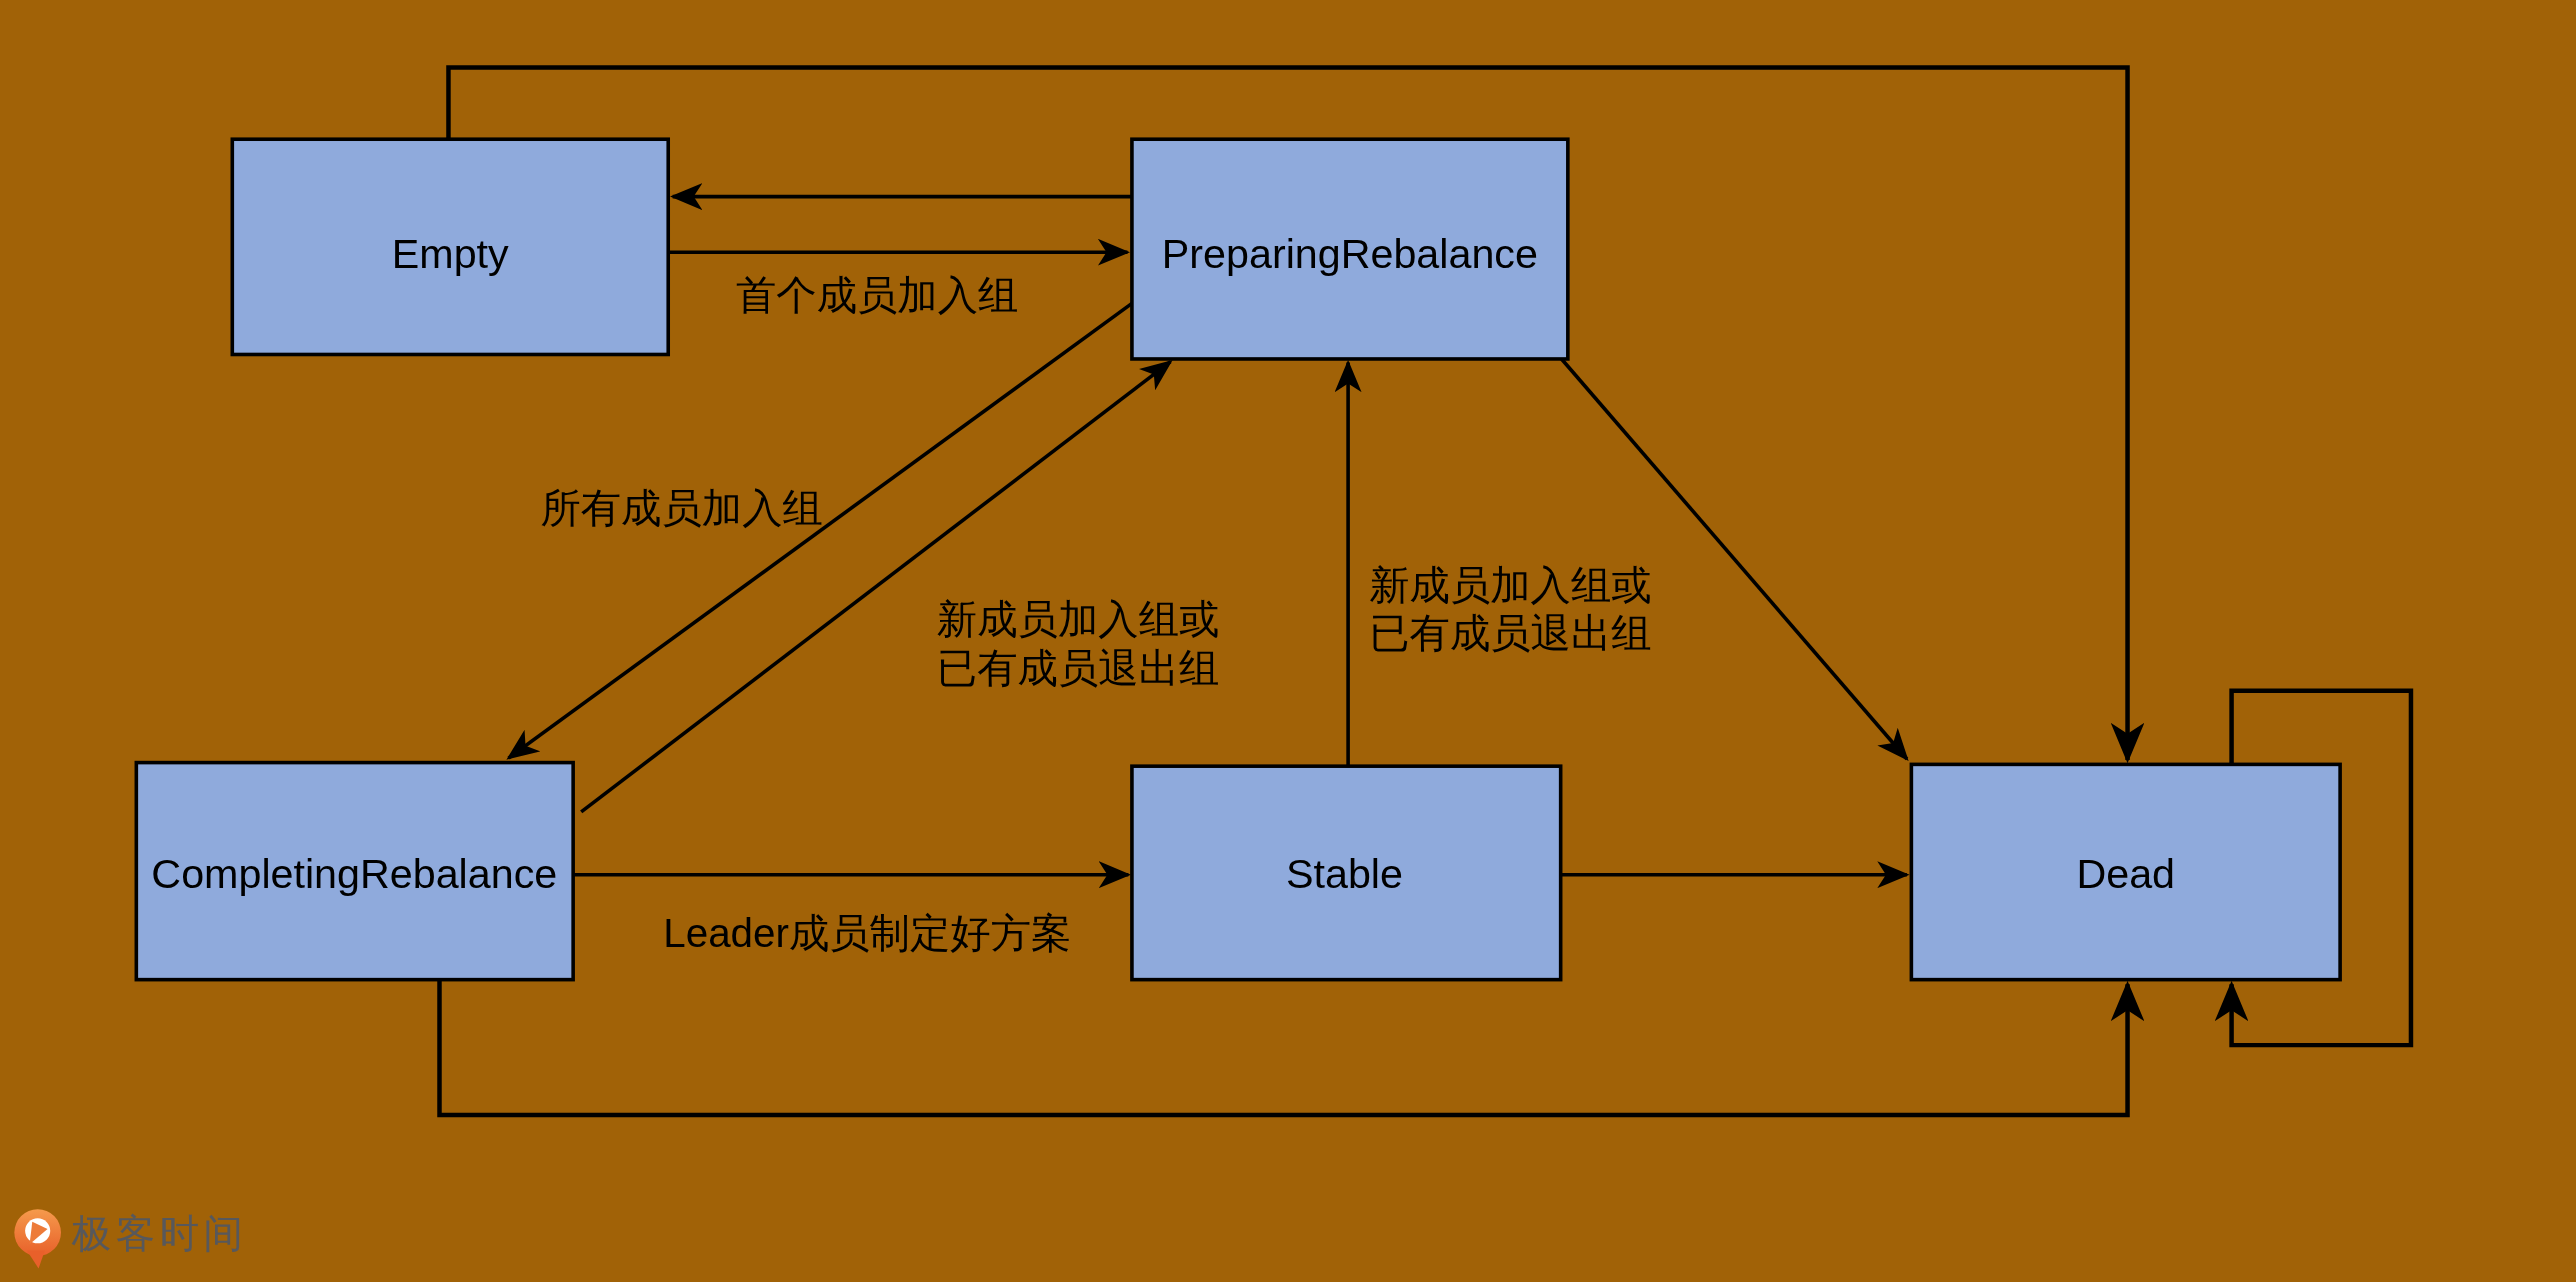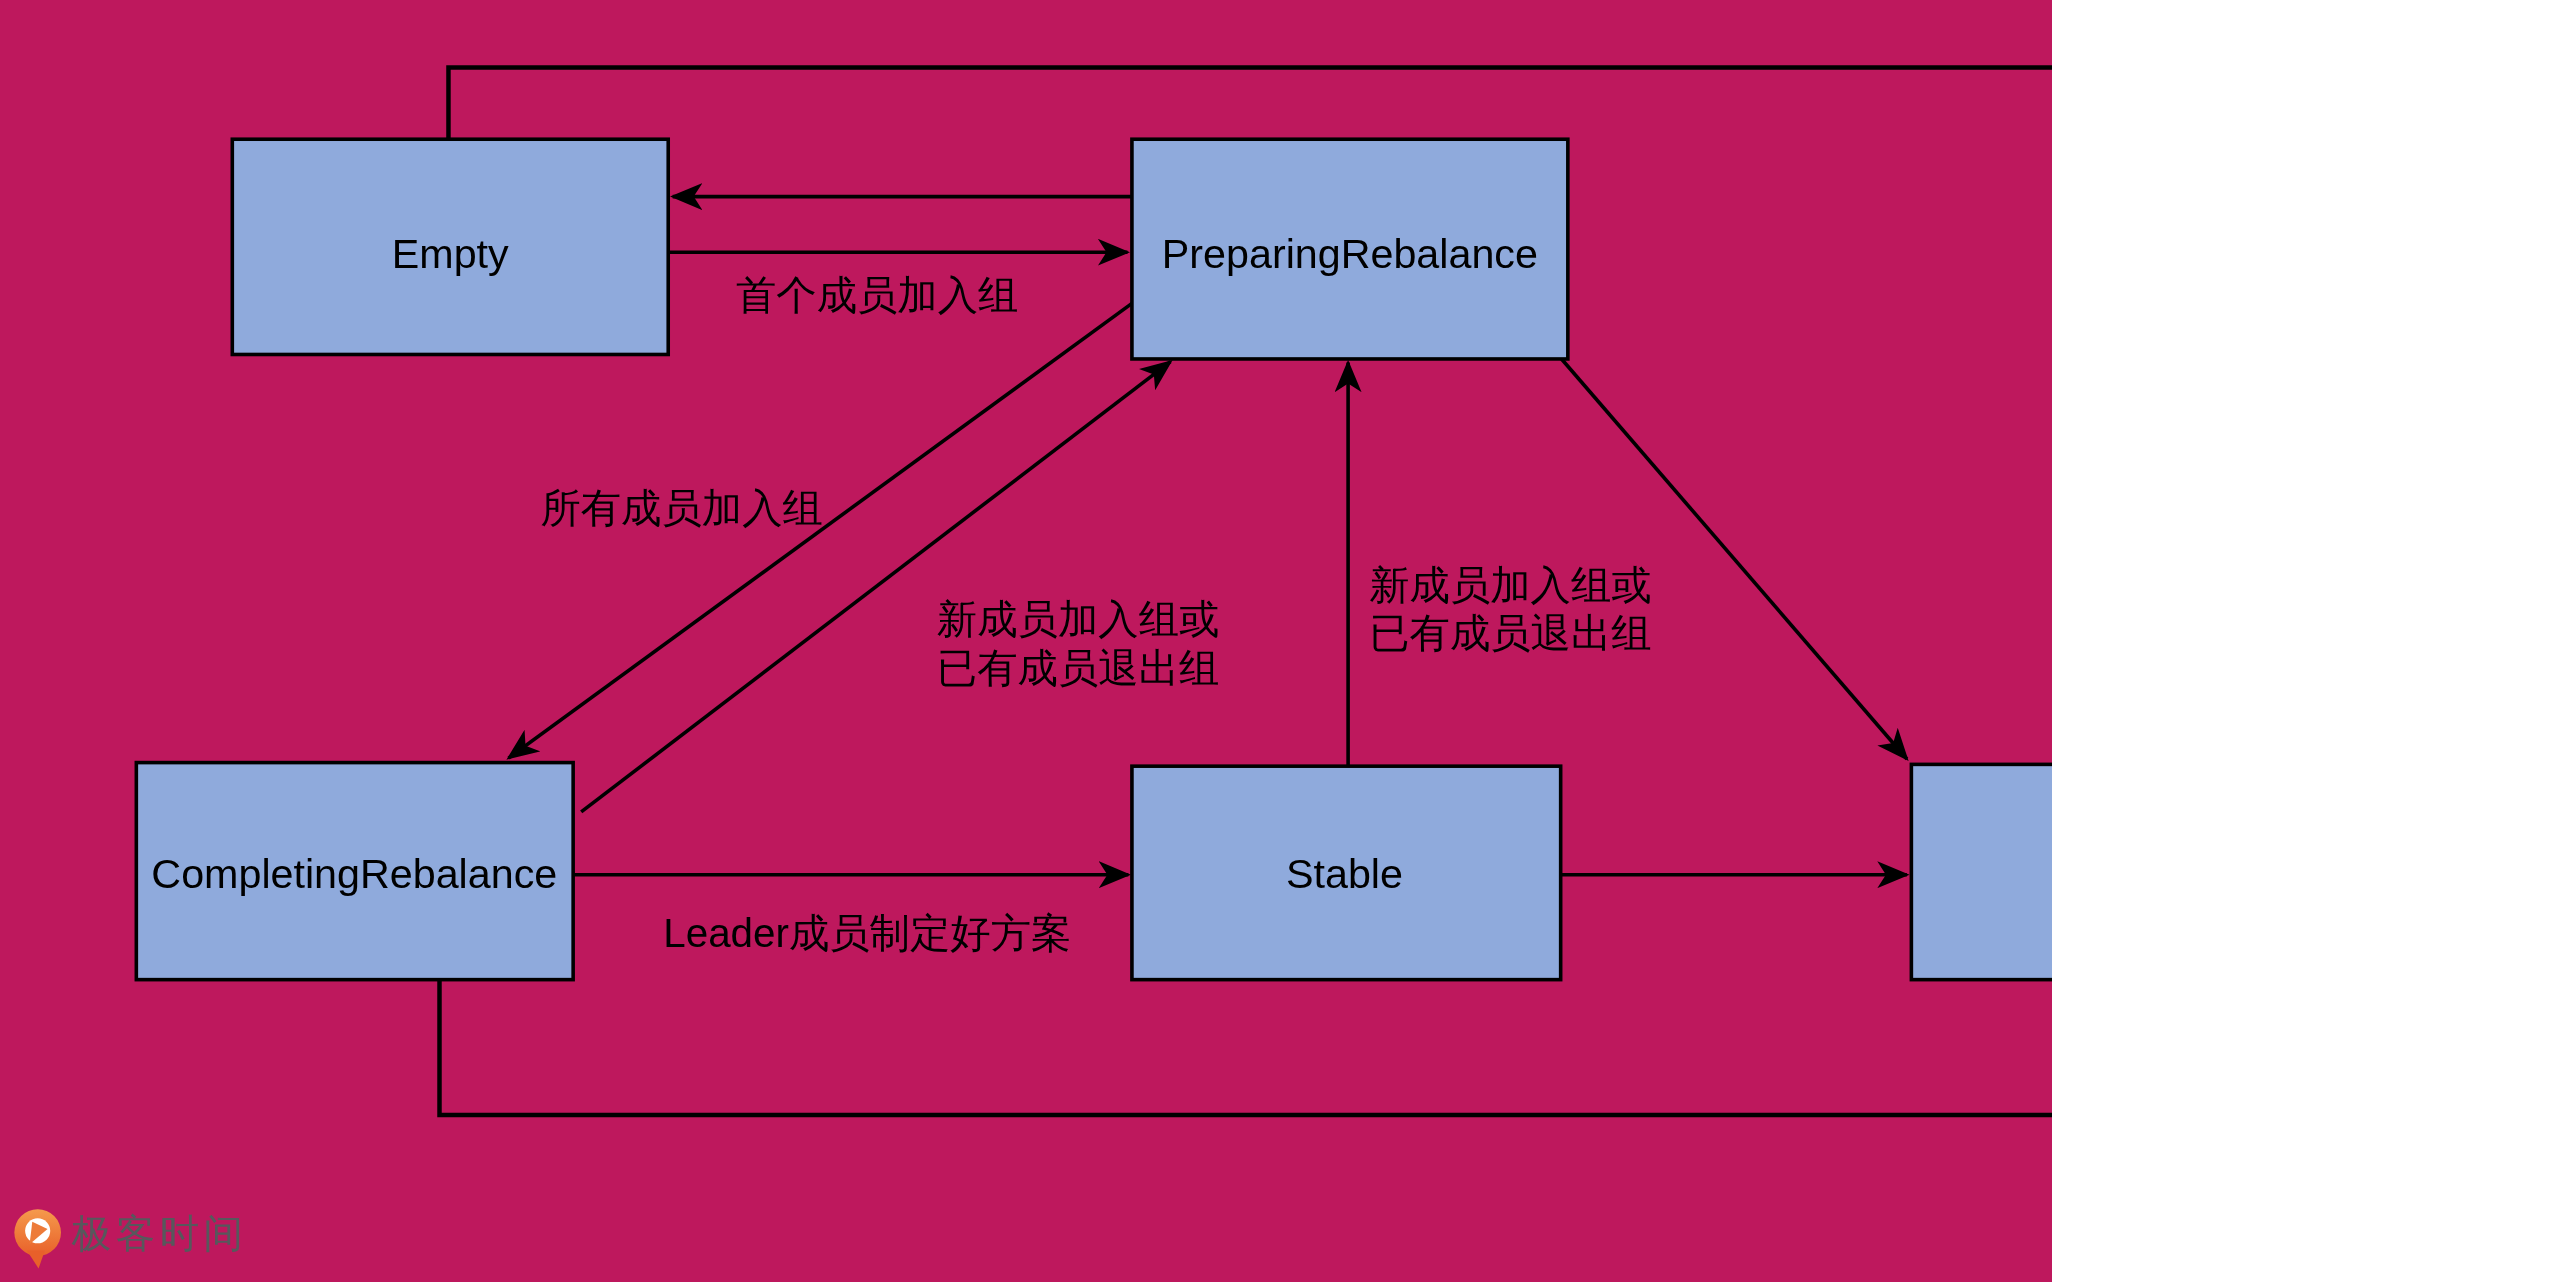--- a/index.html
+++ b/index.html
@@ -2,23 +2,23 @@
 <html style="font-size:14.4px"><head>
 <meta charset="utf-8">
 <style>
   html, body {
     margin: 0;
     padding: 0;
     background: #ffffff;
   }
   .canvas {
     position: relative;
-    width: 2052px;
+    width: 2576px;
     height: 1283px;
-    background: #be185d;
+    background: #a16207;
     font-family: "Liberation Sans", "DejaVu Sans", sans-serif;
     overflow: hidden;
   }
   svg { display: block; }
   .node-rect {
     stroke-linejoin: miter;
   }
   .node-label {
     font-family: "Liberation Sans", "DejaVu Sans", sans-serif;
     font-size: 46px;

